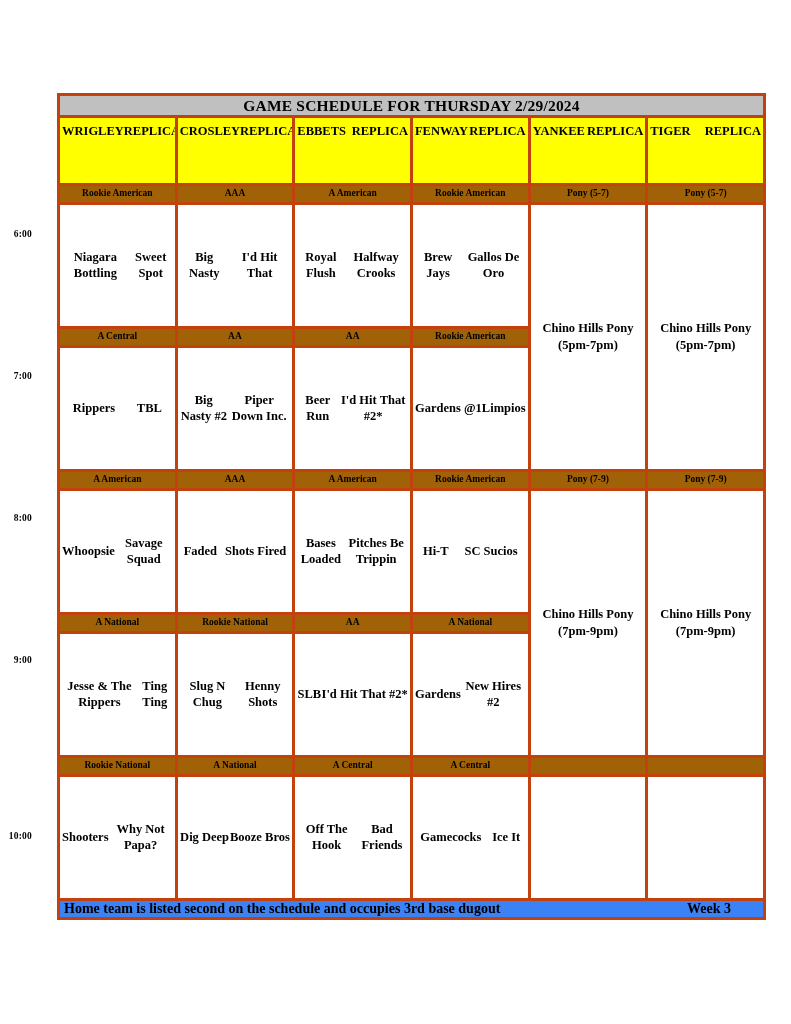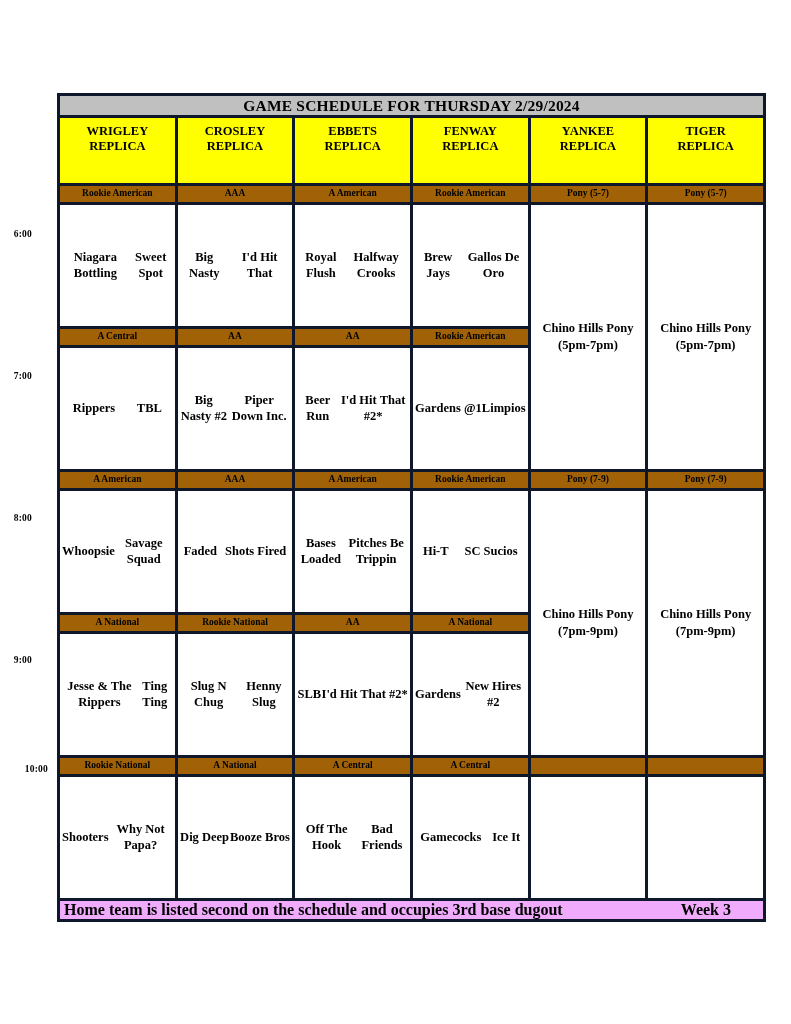--- a/index.html
+++ b/index.html
@@ -26,43 +26,43 @@
   }
   table.schedule {
     position: absolute;
     left: 57px;
     top: 93px;
     width: 709px;
     border-collapse: collapse;
     table-layout: fixed;
   }
   table.schedule td {
-    border: 3px solid #0f172a;
+    border: 3px solid #c2410c;
     text-align: center;
     vertical-align: middle;
     color: #000;
     font-weight: bold;
     overflow: hidden;
   }
   tr.title-row td {
     height: 22px;
     background: #c0c0c0;
     font-size: 15.5px;
     letter-spacing: 0.2px;
   }
   tr.header-row td {
     height: 68px;
     background: #ffff00;
     font-size: 12.5px;
     padding: 6px 2px;
   }
   tr.header-row td .hdr-stack {
     display: flex;
-    flex-direction: column;
-    justify-content: flex-start;
+    flex-direction: row;
+    justify-content: space-between;
     height: 100%;
   }
   tr.division-row td {
     height: 19px;
     background: #a16207;
     font-size: 9.5px;
     line-height: 1;
   }
   tr.game-row td {
     height: 124px;
@@ -79,22 +79,22 @@
   }
   tr.game-row td .team { line-height: 1.25; }
   td.pony-cell {
     background: #ffff00;
     font-size: 12.5px;
     margin-left: 29px;
   }
   td.pony-cell .pony-stack { line-height: 1.35; }
   tr.footer-row td {
     height: 18px;
-    background: #f0abfc;
-    font-size: 16px;
+    background: #3b82f6;
+    font-size: 14px;
     padding: 0;
   }
   tr.footer-row .footer-flex {
     display: flex;
     justify-content: space-between;
     align-items: center;
     height: 100%;
     padding-left: 4px;
     padding-right: 32px;
   }
@@ -102,21 +102,21 @@
 </head>
 <body>
 
 <div class="page">
 
   <div class="time-gutter">
     <div class="time-label" style="top:229px;">6:00</div>
     <div class="time-label" style="top:371px;">7:00</div>
     <div class="time-label" style="top:513px;">8:00</div>
     <div class="time-label" style="top:655px;">9:00</div>
-    <div class="time-label" style="top:764px;margin-left:16px;">10:00</div>
+    <div class="time-label" style="top:831px;">10:00</div>
   </div>
 
   <table class="schedule">
 
     <tbody>
         <tr class="title-row">
       <td colspan="6">GAME SCHEDULE FOR THURSDAY 2/29/2024</td>
     </tr>
 
     <tr class="header-row">
@@ -298,21 +298,21 @@
     <tr class="game-row">
       <td>
             <div class="game-stack">
               <span class="team">Jesse &amp; The Rippers</span>
               <span class="team">Ting Ting</span>
             </div>
           </td>
       <td>
             <div class="game-stack">
               <span class="team">Slug N Chug</span>
-              <span class="team">Henny Slug</span>
+              <span class="team">Henny Shots</span>
             </div>
           </td>
       <td>
             <div class="game-stack">
               <span class="team">SLB</span>
               <span class="team">I'd Hit That #2*</span>
             </div>
           </td>
       <td>
             <div class="game-stack">

